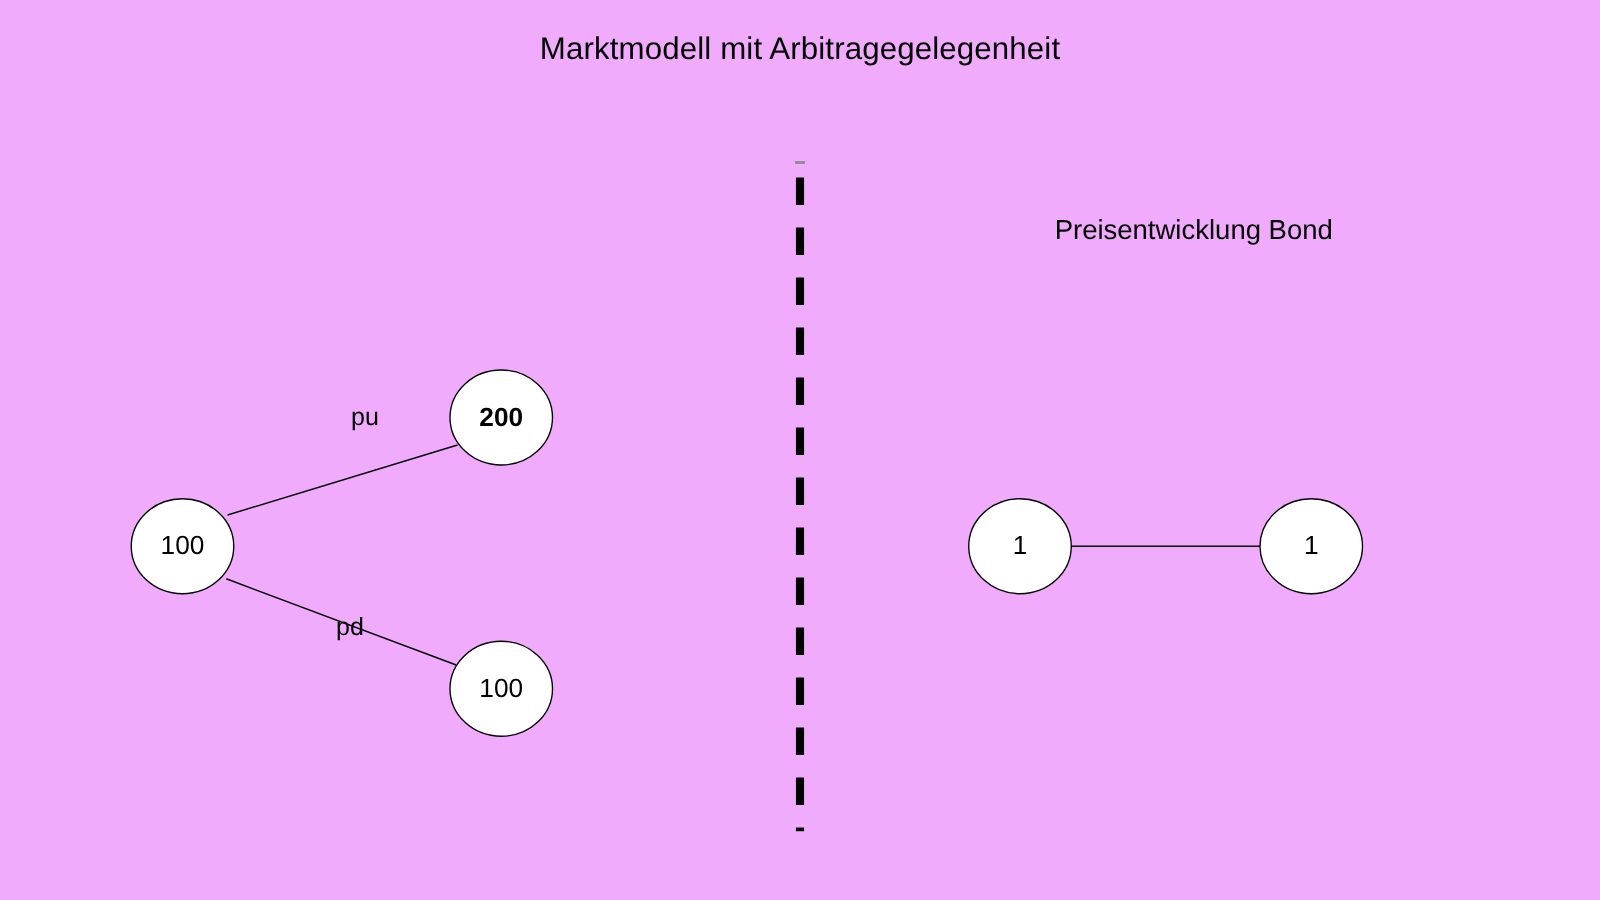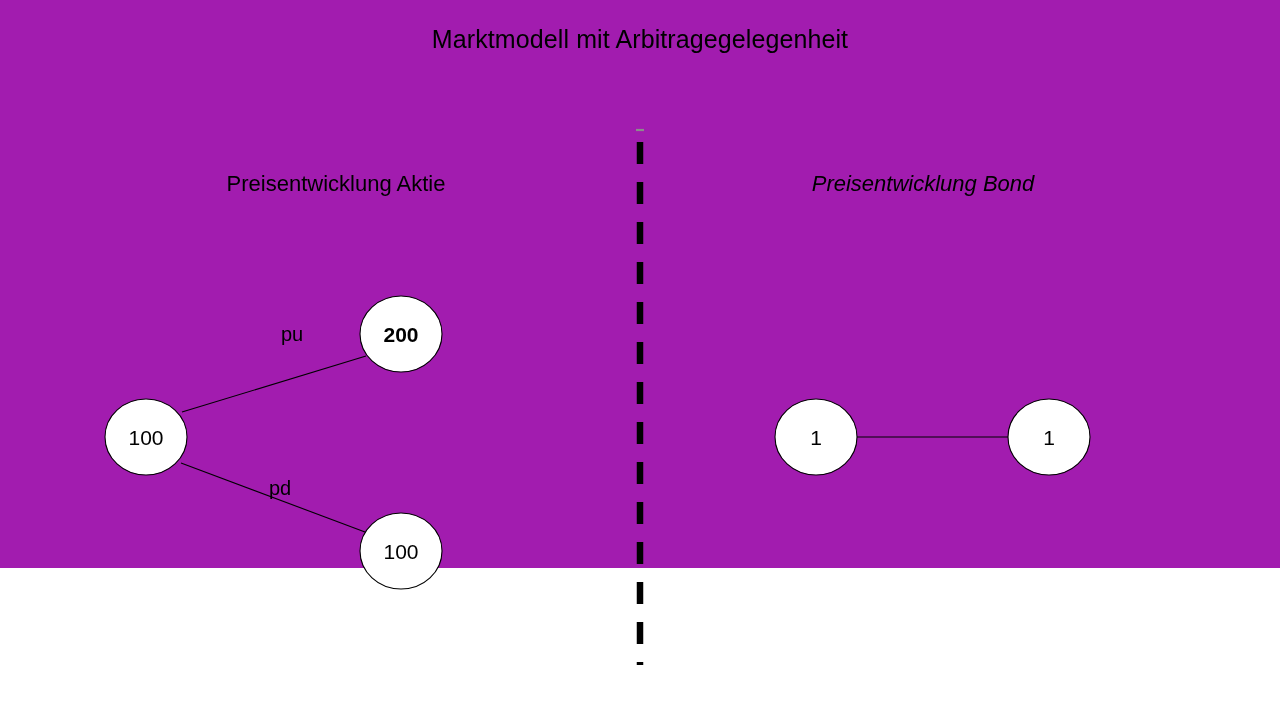--- a/index.html
+++ b/index.html
@@ -14,22 +14,22 @@
     overflow: hidden;
     font-family: "Liberation Sans", sans-serif;
     color: #000000;
     -webkit-font-smoothing: antialiased;
   }
   .slide {
     position: absolute;
     left: 0;
     top: 0;
     width: 1280px;
-    height: 568px;
-    background: #a21caf;
+    height: 720px;
+    background: #f0abfc;
   }
   .title {
     position: absolute;
     left: 0;
     top: 22px;
     width: 1280px;
     text-align: center;
     font-size: 25px;
     line-height: 34px;
     letter-spacing: 0.1px;
@@ -42,24 +42,23 @@
     color: #000000;
     white-space: nowrap;
     text-align: center;
   }
   #stock-heading {
     left: 96px;
     top: 169px;
     width: 480px;
   }
   #bond-heading {
-    left: 683px;
+    left: 715px;
     top: 169px;
     width: 480px;
-    font-style: italic;
   }
   svg.diagram {
     position: absolute;
     left: 0;
     top: 0;
     width: 1280px;
     height: 720px;
     overflow: visible;
   }
   .node-circle {
@@ -102,21 +101,20 @@
     transform: translate(-50%, -50%);
   }
 </style>
 </head>
 <body>
 
 <div class="slide">
 
   <div class="title">Marktmodell mit Arbitragegelegenheit</div>
 
-  <div class="panel-heading" id="stock-heading">Preisentwicklung Aktie</div>
 
   <div class="panel-heading" id="bond-heading">Preisentwicklung Bond</div>
 
   <svg class="diagram" viewBox="0 0 1280 720">
 
     <line class="edge-line" x1="182" y1="412" x2="366" y2="356"></line>
     <line class="edge-line" x1="181" y1="463" x2="365" y2="532"></line>
 
     <ellipse class="node-circle" cx="146" cy="437" rx="41" ry="38"></ellipse>
     <ellipse class="node-circle" cx="401" cy="334" rx="41" ry="38"></ellipse>
@@ -132,15 +130,15 @@
   </svg>
 
   <div class="node-label" style="left:146px; top:437px;">100</div>
   <div class="node-label" style="left:401px; top:334px;font-weight:bold;">200</div>
   <div class="node-label" style="left:401px; top:551px;">100</div>
 
   <div class="node-label" style="left:816px; top:437px;">1</div>
   <div class="node-label" style="left:1049px; top:437px;">1</div>
 
   <div class="edge-label" style="left:281px; top:334px;margin-left:11px;">pu</div>
-  <div class="edge-label" style="left:280px; top:488px;">pd</div>
+  <div class="edge-label" style="left:280px; top:502px;">pd</div>
 
 </div>
 
 </body></html>

